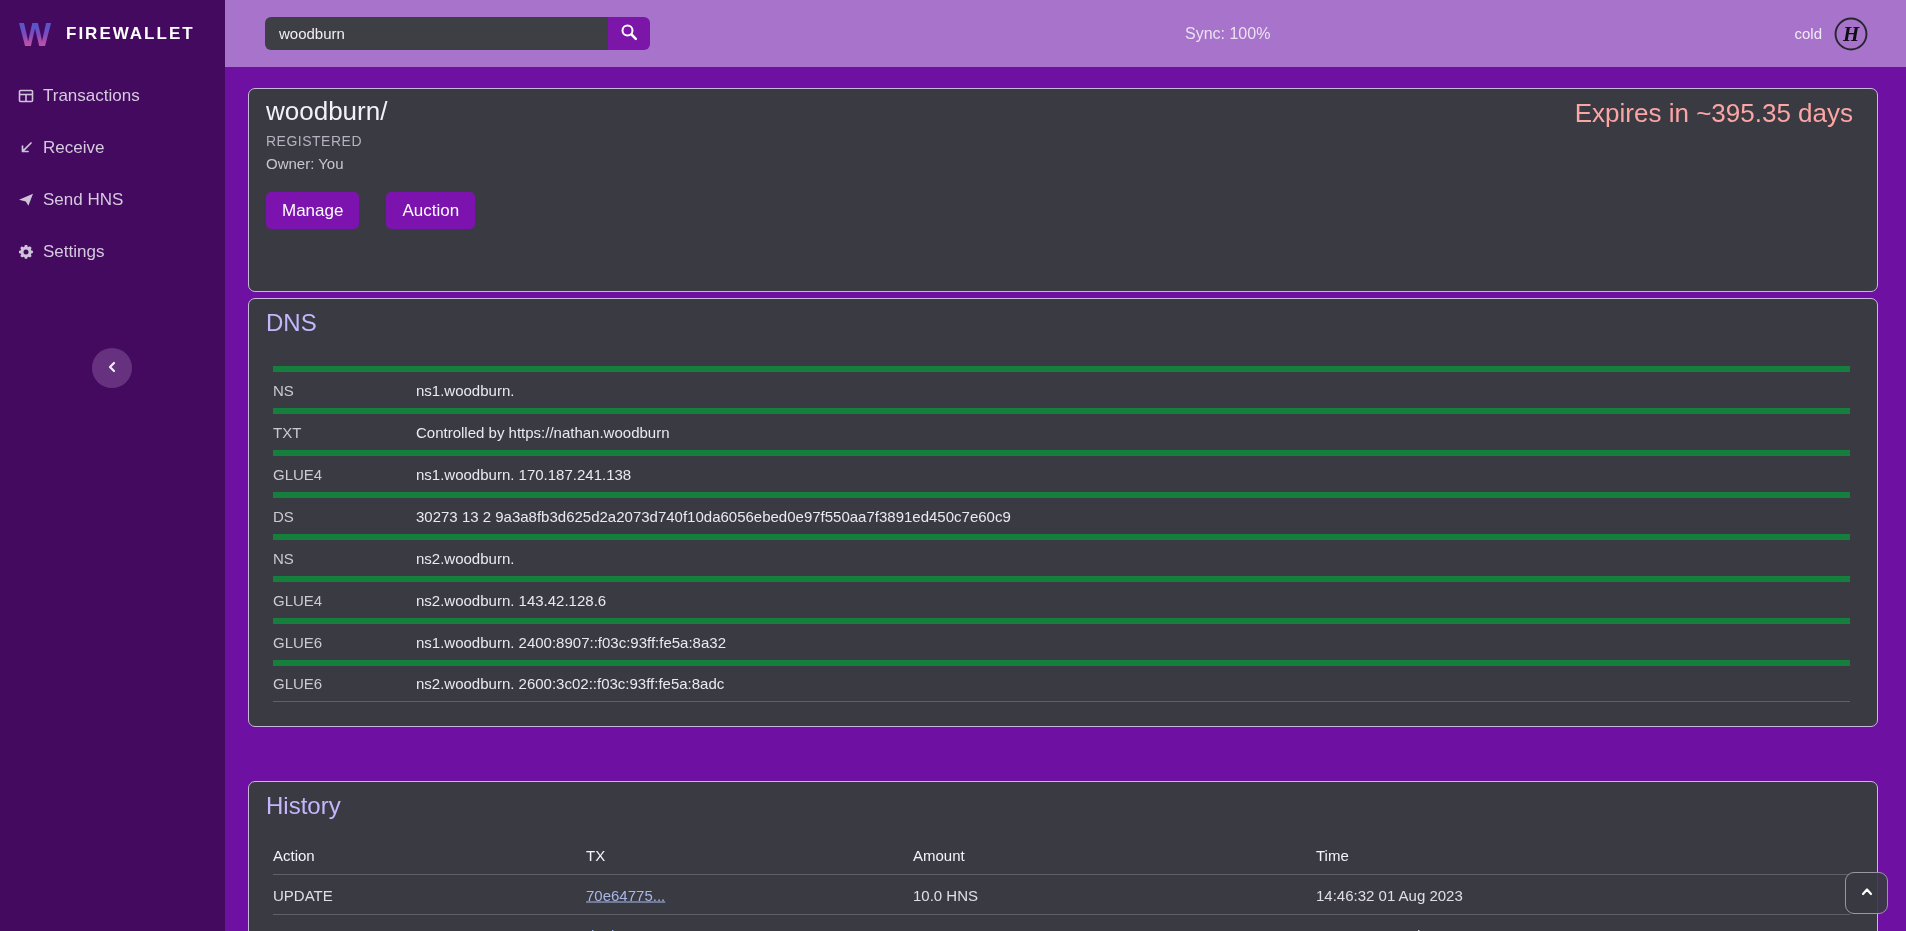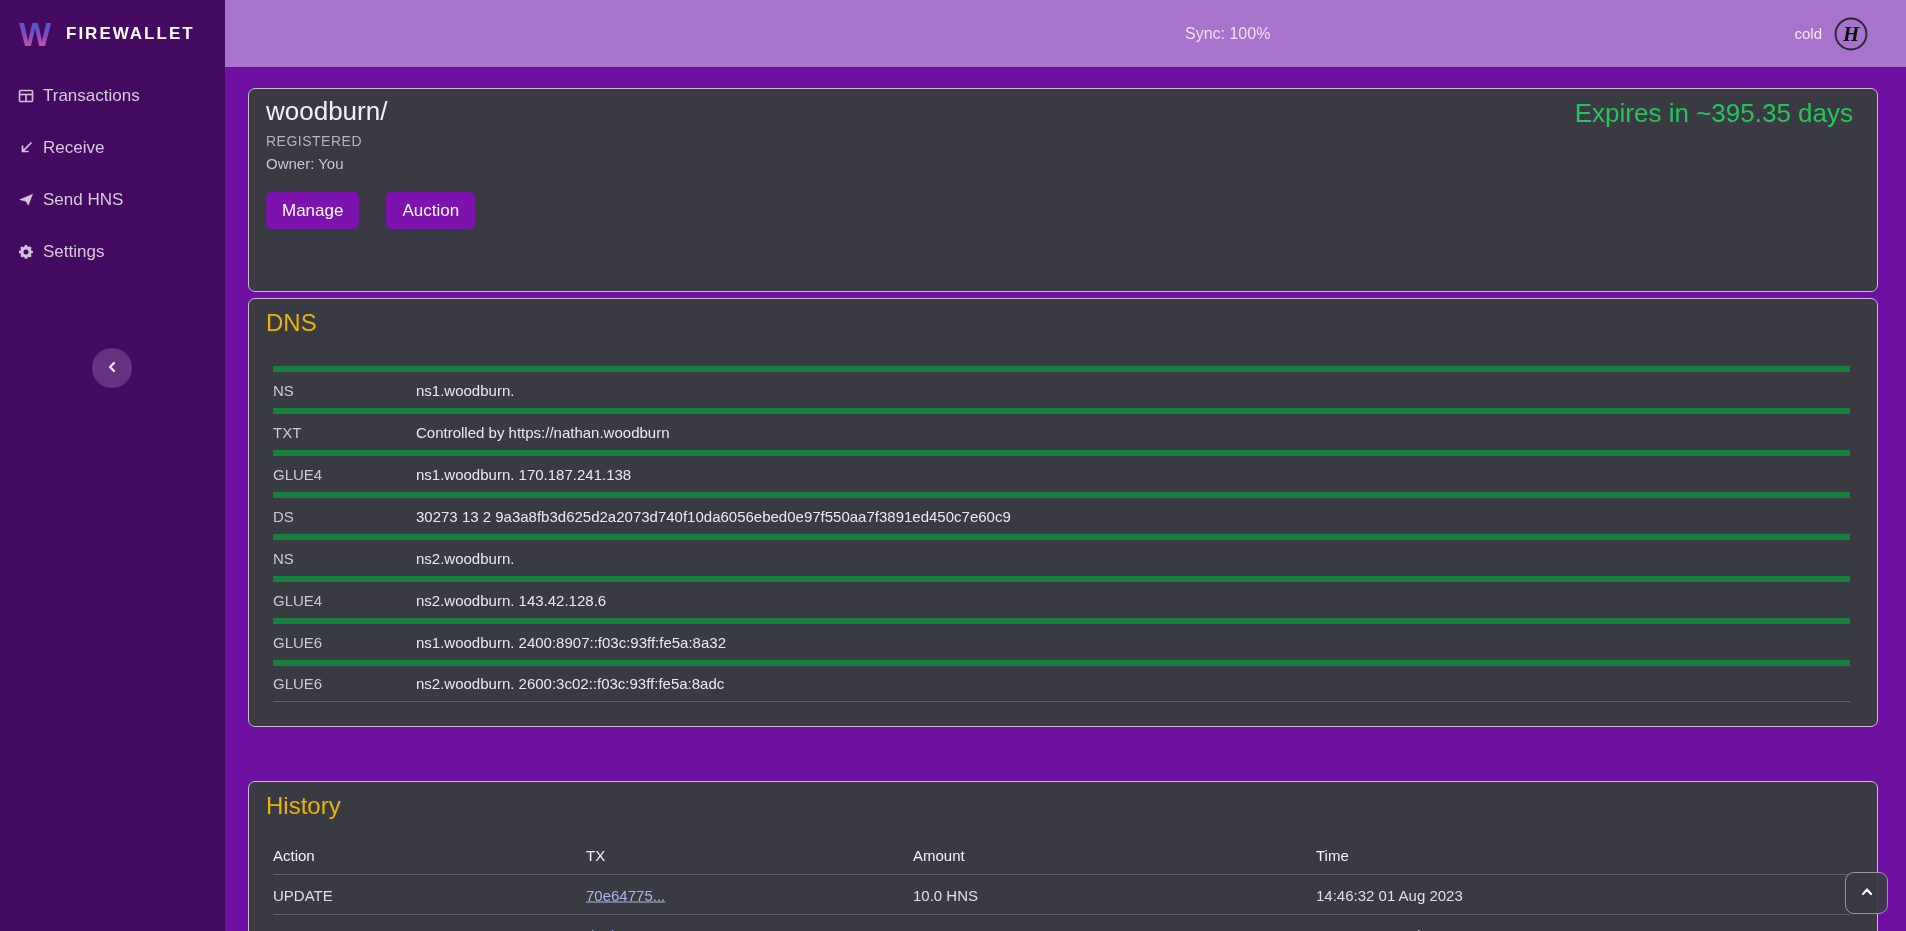--- a/index.html
+++ b/index.html
@@ -43,24 +43,24 @@
   .card-dns { top: 231px; height: 429px; }
   .card-history { top: 714px; height: 300px; }
 
   
   .domain-title { position: absolute; left: 17px; top: 7px; margin: 0; font-size: 26px; font-weight: 500; color: #f3f1f7; }
   .domain-status { position: absolute; left: 17px; top: 44px; font-size: 14px; color: #b7b2c1; letter-spacing: .5px; }
   .domain-owner { position: absolute; left: 17px; top: 66px; font-size: 15px; color: #c9c4d2; }
   .domain-actions { position: absolute; left: 17px; top: 103px; display: flex; gap: 27px; }
   .btn { min-width: 81px; height: 37px; background: #7d13ae; color: #fdfcff; border: none; border-radius: 5px;
     font-size: 17px; padding: 0 16px; cursor: pointer; font-family: "Liberation Sans", sans-serif; }
-  .domain-expiry { position: absolute; right: 24px; top: 9px; font-size: 26px; color: #22c55e; }
-
-  
-  .card-title { position: absolute; left: 17px; top: 10px; margin: 0; font-size: 24px; font-weight: 500; color: #eab308; }
+  .domain-expiry { position: absolute; right: 24px; top: 9px; font-size: 26px; color: #fca5a5; }
+
+  
+  .card-title { position: absolute; left: 17px; top: 10px; margin: 0; font-size: 24px; font-weight: 500; color: #c4b5fd; }
 
   
   .dns-table { position: absolute; left: 24px; right: 27px; top: 67px; }
   .dns-row { height: 42px; border-top: 6px solid #15803d; display: flex; align-items: center; font-size: 15px; }
   .dns-row:last-child { border-bottom: 1px solid #60606a; }
   .dns-type { width: 143px; color: #cdc9d4; flex-shrink: 0; }
   .dns-value { color: #eae8f0; white-space: nowrap; text-align: center; }
 
   
   .h-table { position: absolute; left: 24px; right: 27px; top: 53px; }
@@ -135,20 +135,29 @@
       </div>
     </nav>
   <button class="collapse-btn">
     <span><svg width="14" height="14" viewBox="0 0 14 14">
           <polyline points="9,3 5,7 9,11" fill="none" stroke="#f2eef6" stroke-width="2.2" stroke-linecap="round" stroke-linejoin="round"></polyline>
         </svg></span>
   </button>
 </div>
 
 <header class="topbar">
+  <div class="search-group">
+    <input class="search-input" value="woodburn" style="">
+    <button class="search-btn">
+      <span><svg width="18" height="18" viewBox="0 0 18 18">
+            <circle cx="7.5" cy="7.5" r="5" fill="none" stroke="#ffffff" stroke-width="2"></circle>
+            <line x1="11.5" y1="11.5" x2="15.8" y2="15.8" stroke="#ffffff" stroke-width="2.5" stroke-linecap="round"></line>
+          </svg></span>
+    </button>
+  </div>
   <div class="sync">Sync: 100%</div>
   <div class="wallet">
     <span class="wallet-name">cold</span>
     <span class="wallet-icon">
         <svg width="34" height="34" viewBox="0 0 44 44">
           <circle cx="22" cy="22" r="20" fill="none" stroke="#26262e" stroke-width="2.5"></circle>
           <text x="22" y="31" text-anchor="middle" font-family="Liberation Serif, serif" font-size="27" font-weight="bold" font-style="italic" fill="#0e0e12">H</text>
         </svg>
       </span>
   </div>

